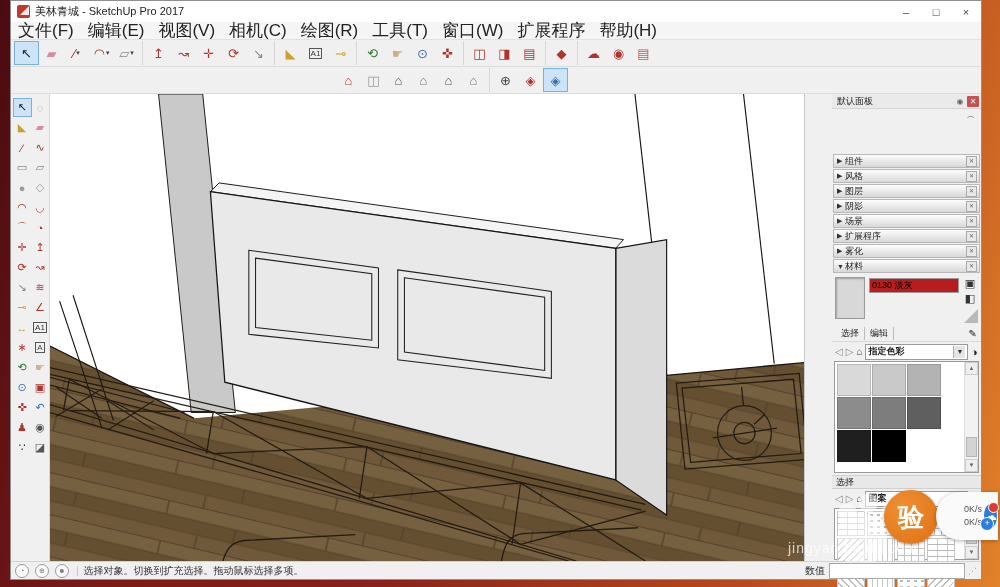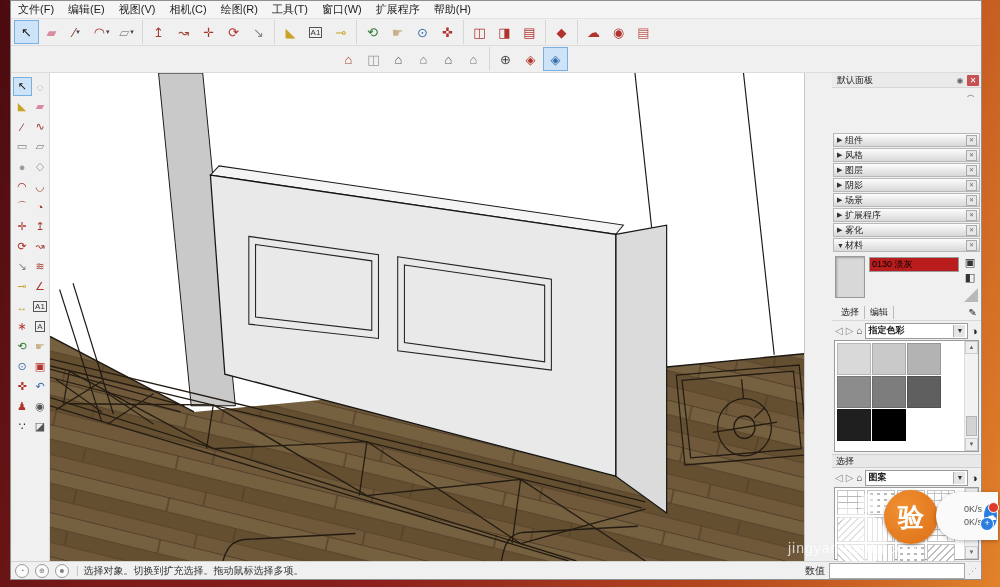--- a/index.html
+++ b/index.html
@@ -9,21 +9,21 @@
   .window{position:absolute;left:10px;top:0;width:972px;height:580px;background:#f0f0f0;
     border:1px solid #8f8f8f;box-sizing:border-box;display:flex;flex-direction:column;}
   
   .titlebar{height:21px;background:#ffffff;display:flex;align-items:center;font-size:11px;color:#222;flex:0 0 auto;}
   .app-ico{width:13px;height:13px;margin:0 5px 0 6px;background:#c0392b;position:relative;border-radius:2px;}
   .app-ico::after{content:"";position:absolute;right:1px;top:1px;border-style:solid;border-width:0 0 9px 9px;border-color:transparent transparent #fff transparent;opacity:.9;}
   .title-text{flex:1;}
   .winctl{display:flex;}
   .winctl div{width:30px;text-align:center;font-size:11px;color:#444;cursor:default;}
   
-  .menubar{height:17px;background:#f5f5f5;display:flex;align-items:center;font-size:11px;color:#222;border-bottom:1px solid #e2e2e2;flex:0 0 auto;}
+  .menubar{height:17px;background:#f5f5f5;display:flex;align-items:center;font-size:17px;color:#222;border-bottom:1px solid #e2e2e2;flex:0 0 auto;}
   .menubar span{padding:0 7px;}
   
   .toolbar{height:26px;background:#f0f0f0;display:flex;align-items:center;border-bottom:1px solid #dcdcdc;flex:0 0 auto;}
   .tb-group{display:flex;align-items:center;padding:0 3px;border-right:1px solid #d6d6d6;height:24px;}
   .tb-group:last-child{border-right:none;}
   .tb-btn{width:23px;height:22px;display:flex;align-items:center;justify-content:center;font-size:13px;border:1px solid transparent;position:relative;}
   .tb-btn.active{background:#cde3f7;border:1px solid #7ab0e0;}
   .tb-btn .caret{font-size:7px;color:#444;margin-left:1px;}
   .views-offset{margin-left:322px;}
   
@@ -108,20 +108,29 @@
   .cloud-ico{width:24px;height:24px;border-radius:50%;background:#2a7de1;color:#fff;font-size:13px;line-height:24px;text-align:center;position:relative;margin:0 2px;}
   .cloud-ico .dot{position:absolute;right:-2px;top:-2px;width:9px;height:9px;border-radius:50%;background:#e03a2f;border:1px solid #fff;}
   .cloud-ico .plus{position:absolute;left:-4px;bottom:-3px;width:12px;height:12px;border-radius:50%;background:#2a7de1;border:1px solid #fff;font-size:9px;line-height:11px;}
 </style>
 </head>
 <body>
 
 <div class="desktop">
   <div class="window">
 
+    <div class="titlebar">
+      <div class="app-ico"></div>
+      <div class="title-text">美林青城 - SketchUp Pro 2017</div>
+      <div class="winctl">
+        <div>–</div>
+        <div>□</div>
+        <div>×</div>
+      </div>
+    </div>
 
     <div class="menubar" id="menubar">
         <span>文件(F)</span>
         <span>编辑(E)</span>
         <span>视图(V)</span>
         <span>相机(C)</span>
         <span>绘图(R)</span>
         <span>工具(T)</span>
         <span>窗口(W)</span>
         <span>扩展程序</span>

